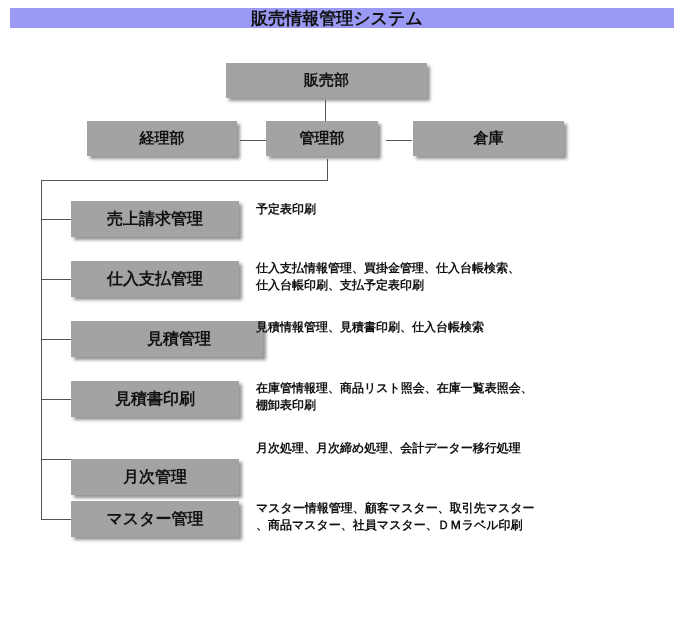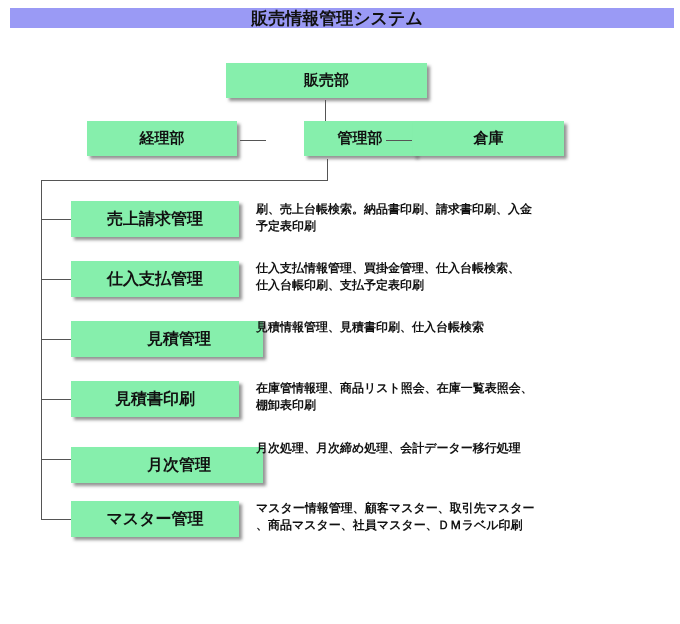--- a/index.html
+++ b/index.html
@@ -1,21 +1,21 @@
 <!DOCTYPE html>
 <html><head>
 <meta charset="utf-8">
 <style>
   html, body { margin:0; padding:0; background:#ffffff; }
   body { width:680px; height:624px; position:relative; overflow:hidden;
          font-family: "DejaVu Sans", "Liberation Sans", sans-serif; color:#111; }
   .header { position:absolute; left:10px; top:8px; width:664px; height:20px;
             background:#9a9af5; display:flex; align-items:center; justify-content:center; }
   .header-title { font-weight:bold; font-size:17px; color:#111; letter-spacing:0px; margin-left:-10px; }
-  .box { position:absolute; background:#86efac; display:flex; align-items:center; justify-content:center;
+  .box { position:absolute; background:#a3a3a3; display:flex; align-items:center; justify-content:center;
          font-weight:bold; color:#111; box-shadow: 3px 3px 3px rgba(90,90,90,0.65); }
   .box.org { font-size:15px; height:35px; }
   .box.module { font-size:16px; height:36px; left:71px; width:168px; }
   .line { position:absolute; background:#555; }
   .desc { position:absolute; left:256px; font-size:12px; font-weight:bold; line-height:17px; color:#111; width:340px; }
 </style>
 </head>
 <body>
 
 <div class="header">
@@ -25,39 +25,38 @@
 <div class="box org" style="left:226px; top:63px; width:201px;">
   <span>販売部</span>
 </div>
 <div class="line" style="left:325px; top:100px; width:1px; height:21px;"></div>
 
 <div class="box org" style="left:87px; top:121px; width:150px;justify-content:center;">
   <span>経理部</span>
 </div>
 <div class="line" style="left:240px; top:140px; width:26px; height:1px;"></div>
 
-<div class="box org" style="left:266px; top:121px; width:112px;margin-left:38px;">
+<div class="box org" style="left:266px; top:121px; width:112px;">
   <span>管理部</span>
 </div>
 <div class="line" style="left:386px; top:140px; width:26px; height:1px;"></div>
 
 <div class="box org" style="left:413px; top:121px; width:151px;">
   <span>倉庫</span>
 </div>
 
 <div class="line" style="left:327px; top:159px; width:1px; height:22px;"></div>
 <div class="line" style="left:41px; top:180px; width:287px; height:1px;"></div>
 <div class="line" style="left:41px; top:180px; width:1px; height:340px;"></div>
 
 <div class="line" style="left:41px; top:219px; width:30px; height:1px;"></div>
 <div class="box module" style="top:201px;">
   <span>売上請求管理</span>
 </div>
 <div class="desc" style="top:201px;">
-  <div>刷、売上台帳検索。納品書印刷、請求書印刷、入金</div>
   <div>予定表印刷</div>
 </div>
 
 <div class="line" style="left:41px; top:279px; width:30px; height:1px;"></div>
 <div class="box module" style="top:261px;">
   <span>仕入支払管理</span>
 </div>
 <div class="desc" style="top:260px;">
   <div>仕入支払情報管理、買掛金管理、仕入台帳検索、</div>
   <div>仕入台帳印刷、支払予定表印刷</div>
@@ -74,21 +73,21 @@
 <div class="line" style="left:41px; top:399px; width:30px; height:1px;"></div>
 <div class="box module" style="top:381px;">
   <span>見積書印刷</span>
 </div>
 <div class="desc" style="top:380px;">
   <div>在庫管情報理、商品リスト照会、在庫一覧表照会、</div>
   <div>棚卸表印刷</div>
 </div>
 
 <div class="line" style="left:41px; top:459px; width:30px; height:1px;"></div>
-<div class="box module" style="top:447px;padding-left:24px;">
+<div class="box module" style="top:459px;">
   <span>月次管理</span>
 </div>
 <div class="desc" style="top:440px;">
   <div>月次処理、月次締め処理、会計データー移行処理</div>
 </div>
 
 <div class="line" style="left:41px; top:519px; width:30px; height:1px;"></div>
 <div class="box module" style="top:501px;">
   <span>マスター管理</span>
 </div>

